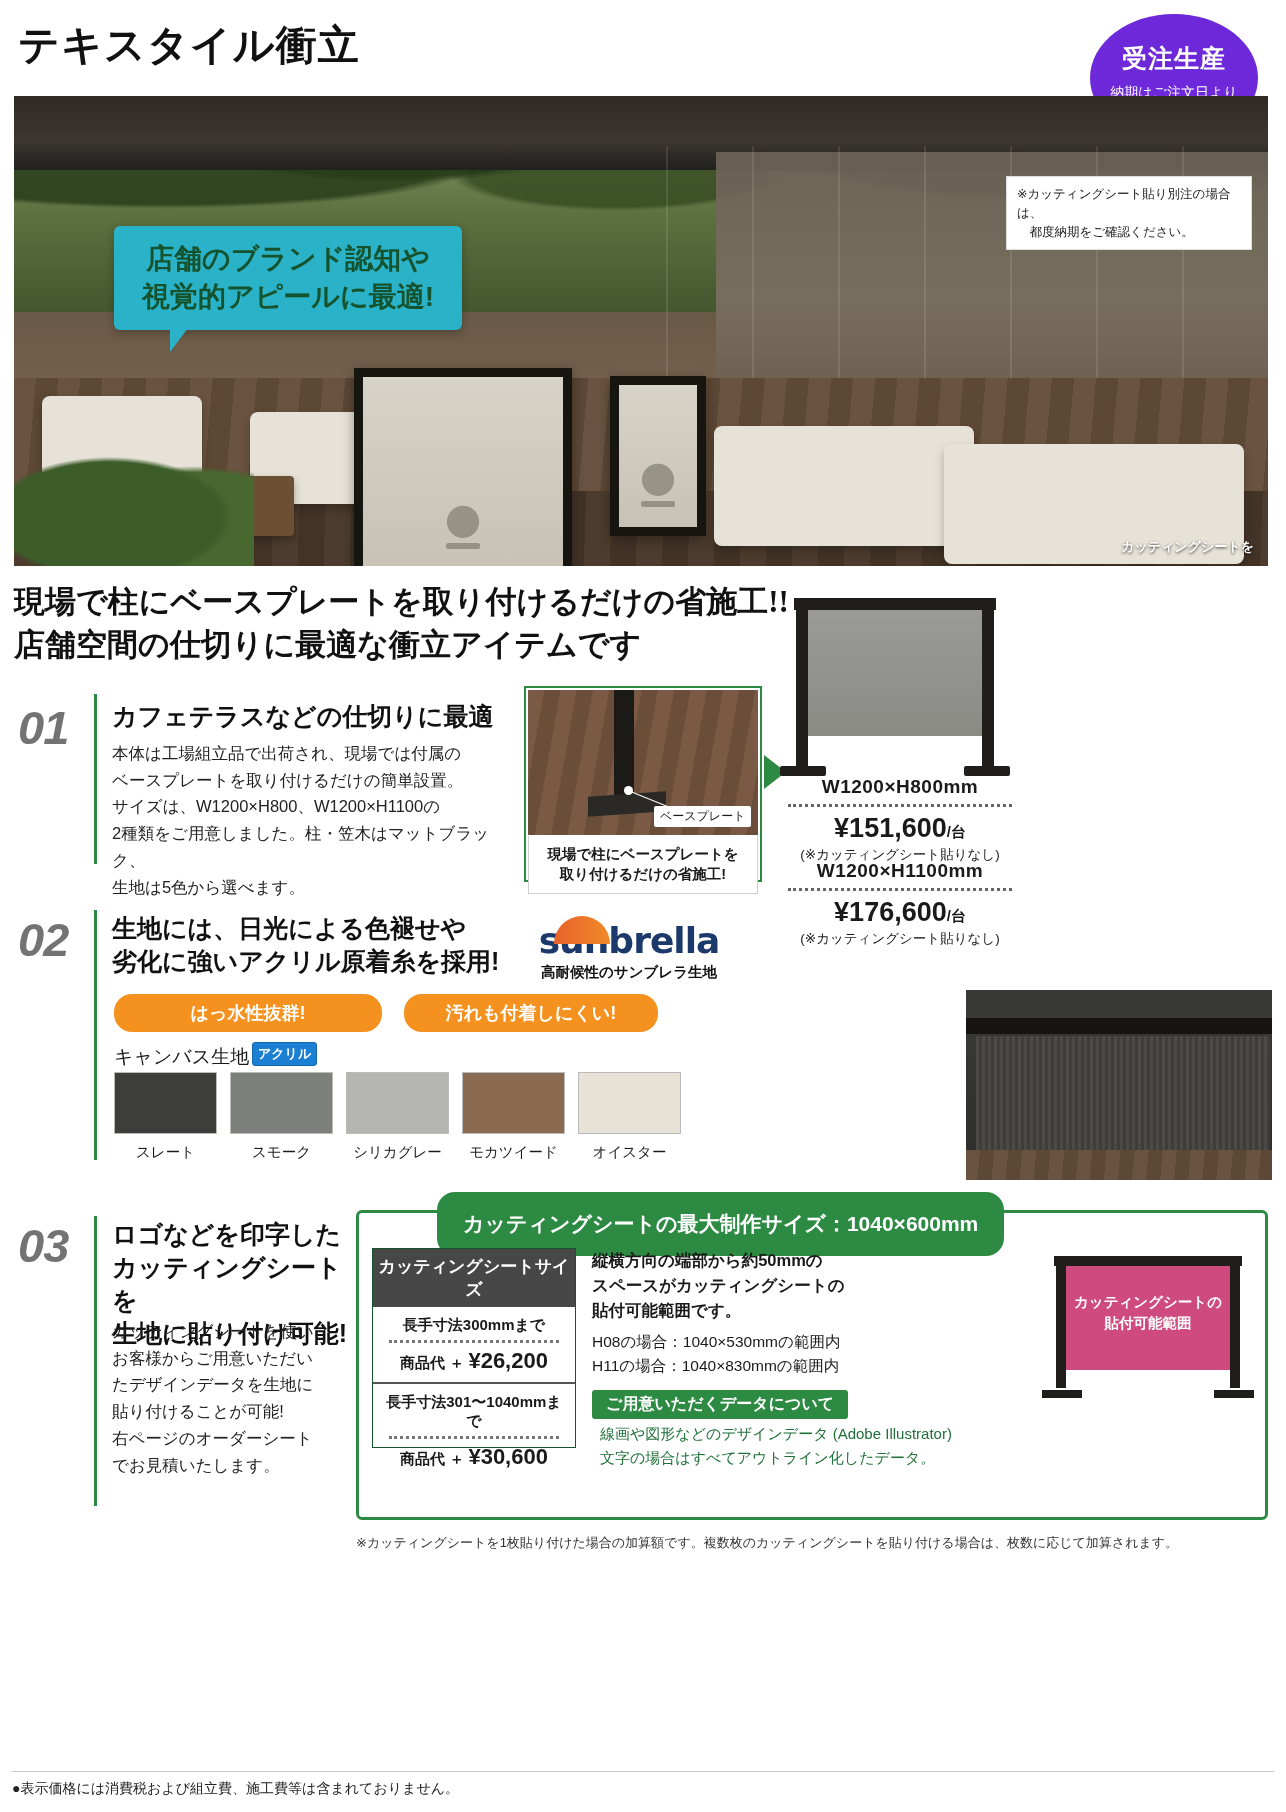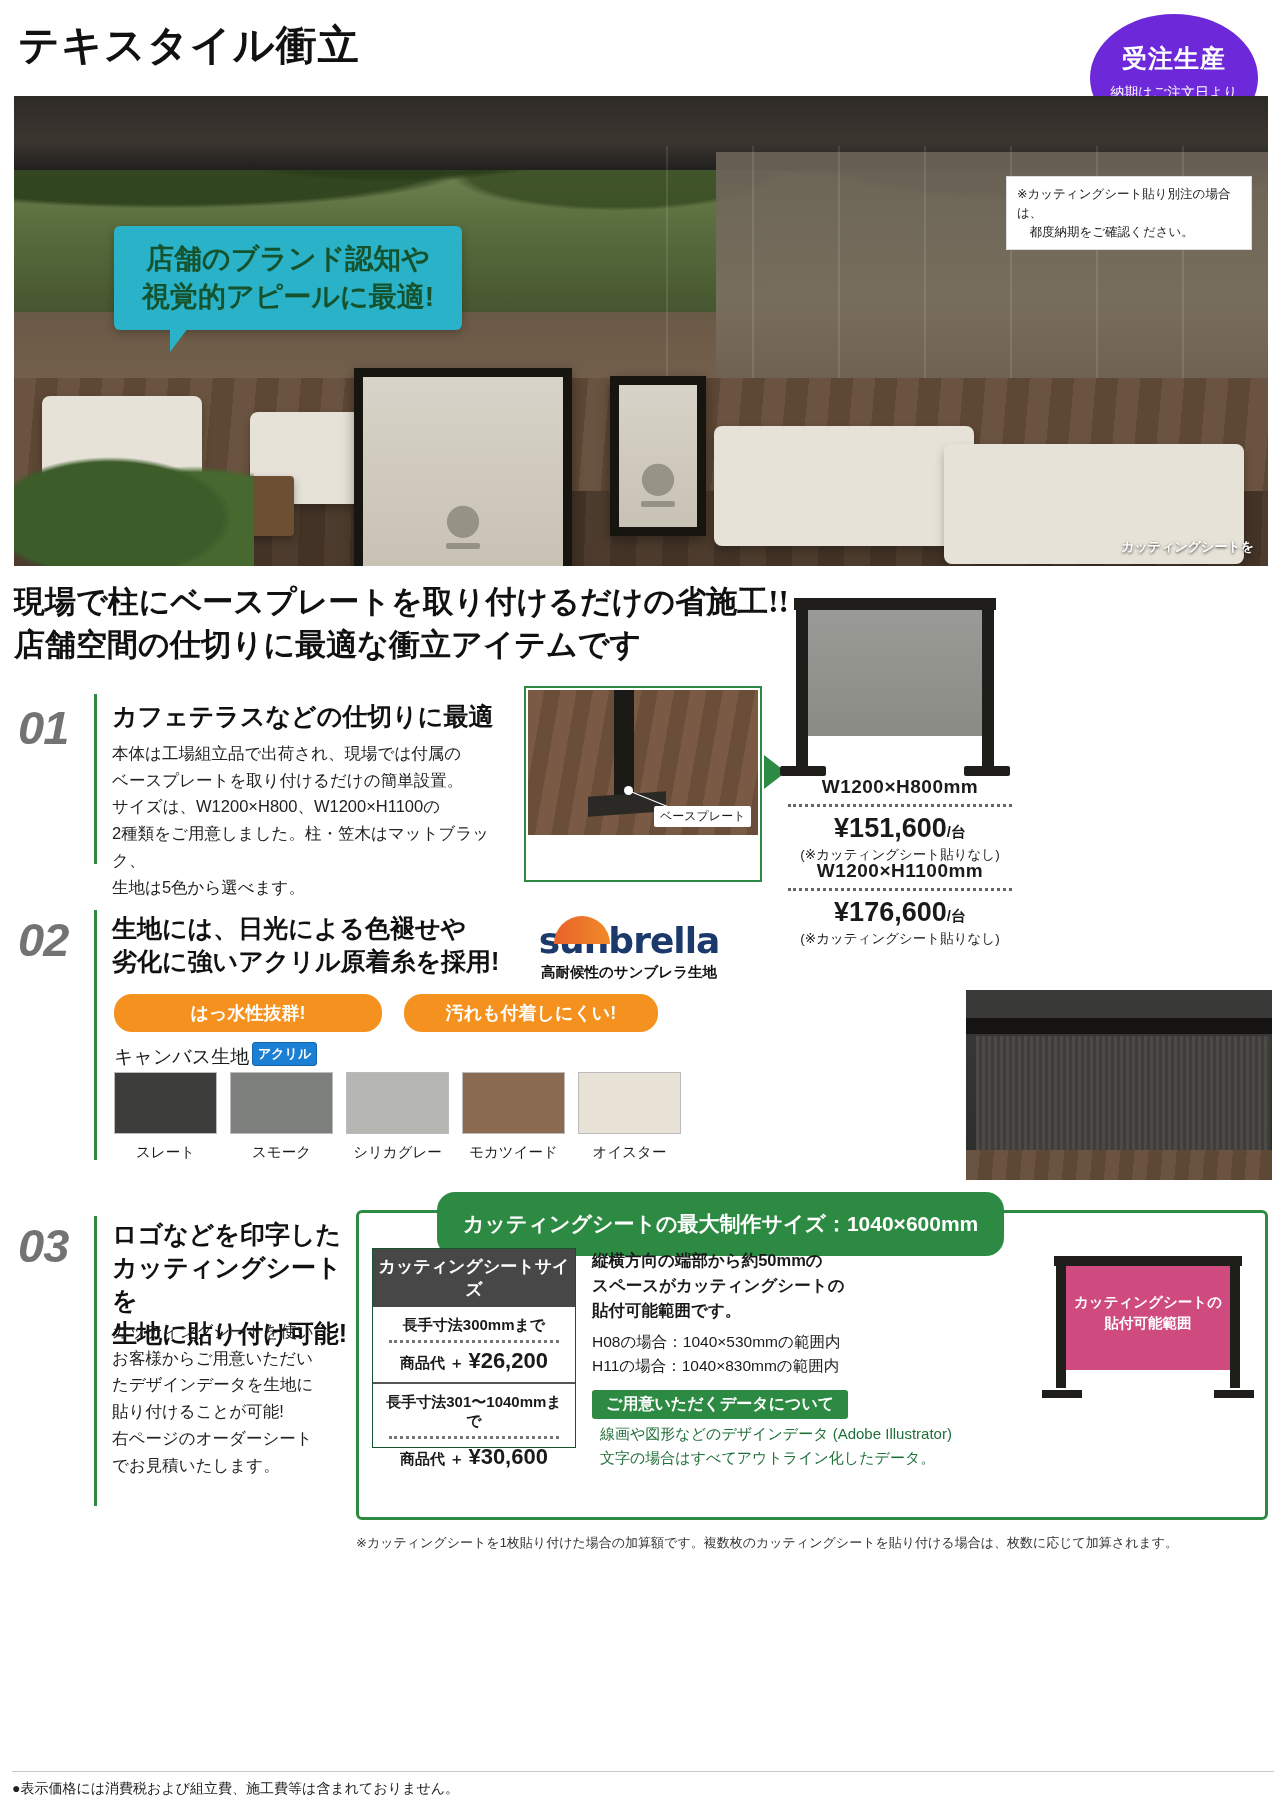--- a/index.html
+++ b/index.html
@@ -404,20 +404,22 @@
 生地は5色から選べます。</div>
 
   <div class="s01-wrap"></div>
   <div class="s01-photo">
     <div class="post"></div>
     <div class="plate"></div>
     <div class="lead-line"></div>
     <div class="dot"></div>
     <div class="lbl">ベースプレート</div>
   </div>
+  <div class="s01-cap" style="white-space:pre-line">現場で柱にベースプレートを
+取り付けるだけの省施工!</div>
   <div class="arrow-green"></div>
 
   <div class="prod-img">
     <div class="panel"></div>
     <div class="topbar"></div>
     <div class="legl"></div>
     <div class="legr"></div>
     <div class="footl"></div>
     <div class="footr"></div>
   </div>

